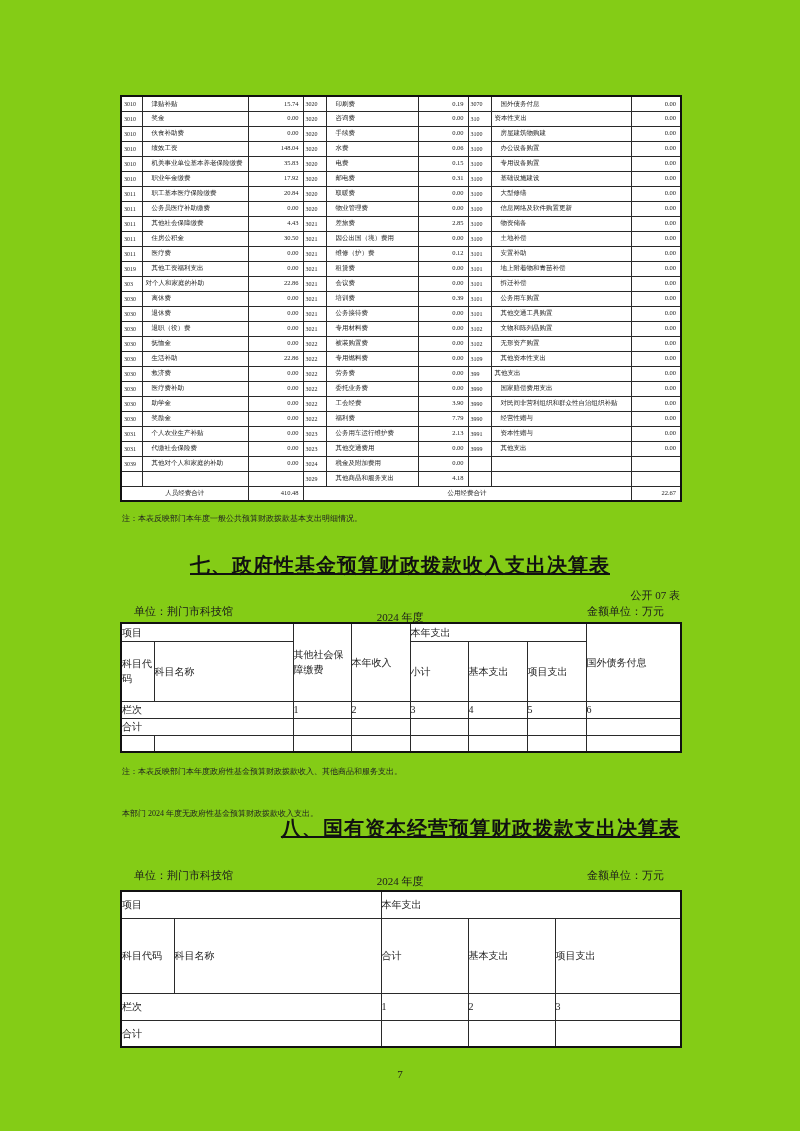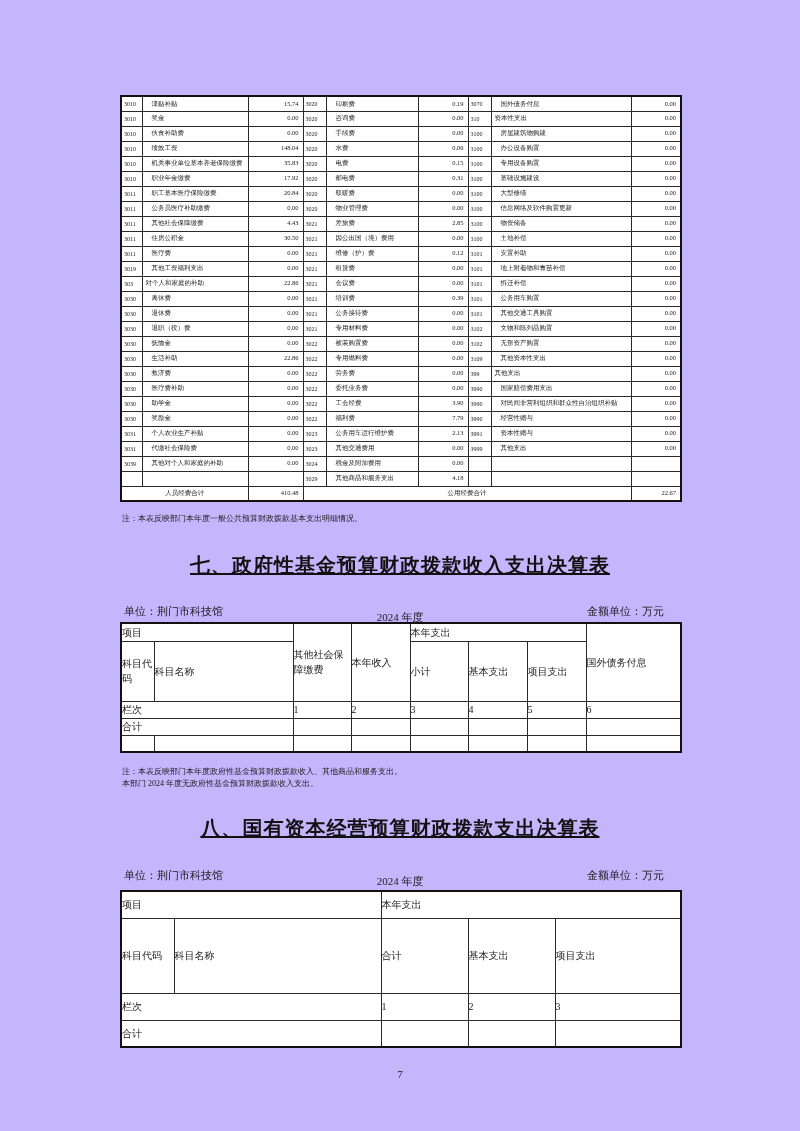--- a/index.html
+++ b/index.html
@@ -1,37 +1,37 @@
 <!DOCTYPE html>
 <html><head>
 <meta charset="utf-8">
 <style>
   html,body{margin:0;padding:0;background:#fff;}
-  .page{position:relative;width:800px;height:1131px;background:#c4b5fd;overflow:hidden;
+  .page{position:relative;width:800px;height:1131px;background:#84cc16;overflow:hidden;
         font-family:"Liberation Serif","DejaVu Serif",serif;color:#1c1c1c;}
   table{border-collapse:collapse;table-layout:fixed;position:absolute;background:#fff;}
   td{border:1px solid #2a2a2a;overflow:hidden;white-space:nowrap;box-sizing:border-box;
      font-size:6.5px;line-height:1;vertical-align:middle;padding:0;}
   
   .t1{left:120px;top:95px;width:560px;border:2px solid #111;}
   .t1 tr{height:15px;}
   .t1 .c{padding-left:2px;font-size:6px;}
   .t1 .n{padding-left:3px;}
   .t1 .ind{padding-left:9px;}
   .t1 .v{text-align:right;padding-right:4px;}
   .t1 .tc{text-align:center;}
   
   .note{position:absolute;font-size:8px;color:#222;}
   
   .sec-title{position:absolute;left:120px;width:560px;text-align:center;
              font-family:"Liberation Sans","DejaVu Sans",sans-serif;font-weight:bold;
              font-size:20px;letter-spacing:1px;color:#111;text-decoration:underline;}
   .tableno{position:absolute;width:560px;left:120px;text-align:right;font-size:11px;}
   .meta{position:absolute;left:120px;width:560px;font-size:11px;}
-  .meta .mu{position:absolute;left:4px;}
+  .meta .mu{position:absolute;left:14px;}
   .meta .my{position:absolute;left:0;width:100%;text-align:center;margin-top:6px;}
   .meta .ma{position:absolute;right:16px;font-family:Liberation Mono, monospace;}
   
   .t7{left:120px;top:622px;width:560px;border:2px solid #111;}
   .t8{left:120px;top:890px;width:560px;border:2px solid #111;}
   .t7 td,.t8 td{font-size:10px;white-space:normal;line-height:1.5;}
   .t7 .ha{height:18px;}
   .t7 .hb{height:60px;}
   .t7 .rr{height:17px;}
   .t8 .ha{height:27px;}
@@ -350,20 +350,21 @@
         <td class="v">410.48</td>
         <td colspan="5" class="tc">公用经费合计</td>
         <td class="v">22.67</td>
       </tr>
     </tfoot>
   </table>
 
   <div class="note" style="left:122px;top:513px;">注：本表反映部门本年度一般公共预算财政拨款基本支出明细情况。</div>
 
   <div class="sec-title" style="top:552px;">七、政府性基金预算财政拨款收入支出决算表</div>
+  <div class="tableno" style="top:588px;">公开 07 表</div>
   <div class="meta" style="top:604px;height:14px;">
     <span class="mu">单位：荆门市科技馆</span>
     <span class="my">2024 年度</span>
     <span class="ma">金额单位：万元</span>
   </div>
 
   <table class="t7">
     <colgroup>
       <col style="width:33px">
         <col style="width:139px">
@@ -414,23 +415,23 @@
       <td></td>
           <td></td>
           <td></td>
       <td></td>
           <td></td>
     </tr>
   </tbody>
     </table>
 
   <div class="note" style="left:122px;top:766px;">注：本表反映部门本年度政府性基金预算财政拨款收入、其他商品和服务支出。</div>
-  <div class="note" style="left:122px;top:778px;">本部门 2024 年度无政府性基金预算财政拨款收入支出。</div>
-
-  <div class="sec-title" style="top:815px;">八、国有资本经营预算财政拨款支出决算表</div>
+  <div class="note" style="left:122px;top:808px;">本部门 2024 年度无政府性基金预算财政拨款收入支出。</div>
+
+  <div class="sec-title" style="top:815px;text-align:right;">八、国有资本经营预算财政拨款支出决算表</div>
   <div class="meta" style="top:868px;height:14px;">
     <span class="mu">单位：荆门市科技馆</span>
     <span class="my">2024 年度</span>
     <span class="ma">金额单位：万元</span>
   </div>
 
   <table class="t8">
     <colgroup>
       <col style="width:53px">
         <col style="width:207px">

